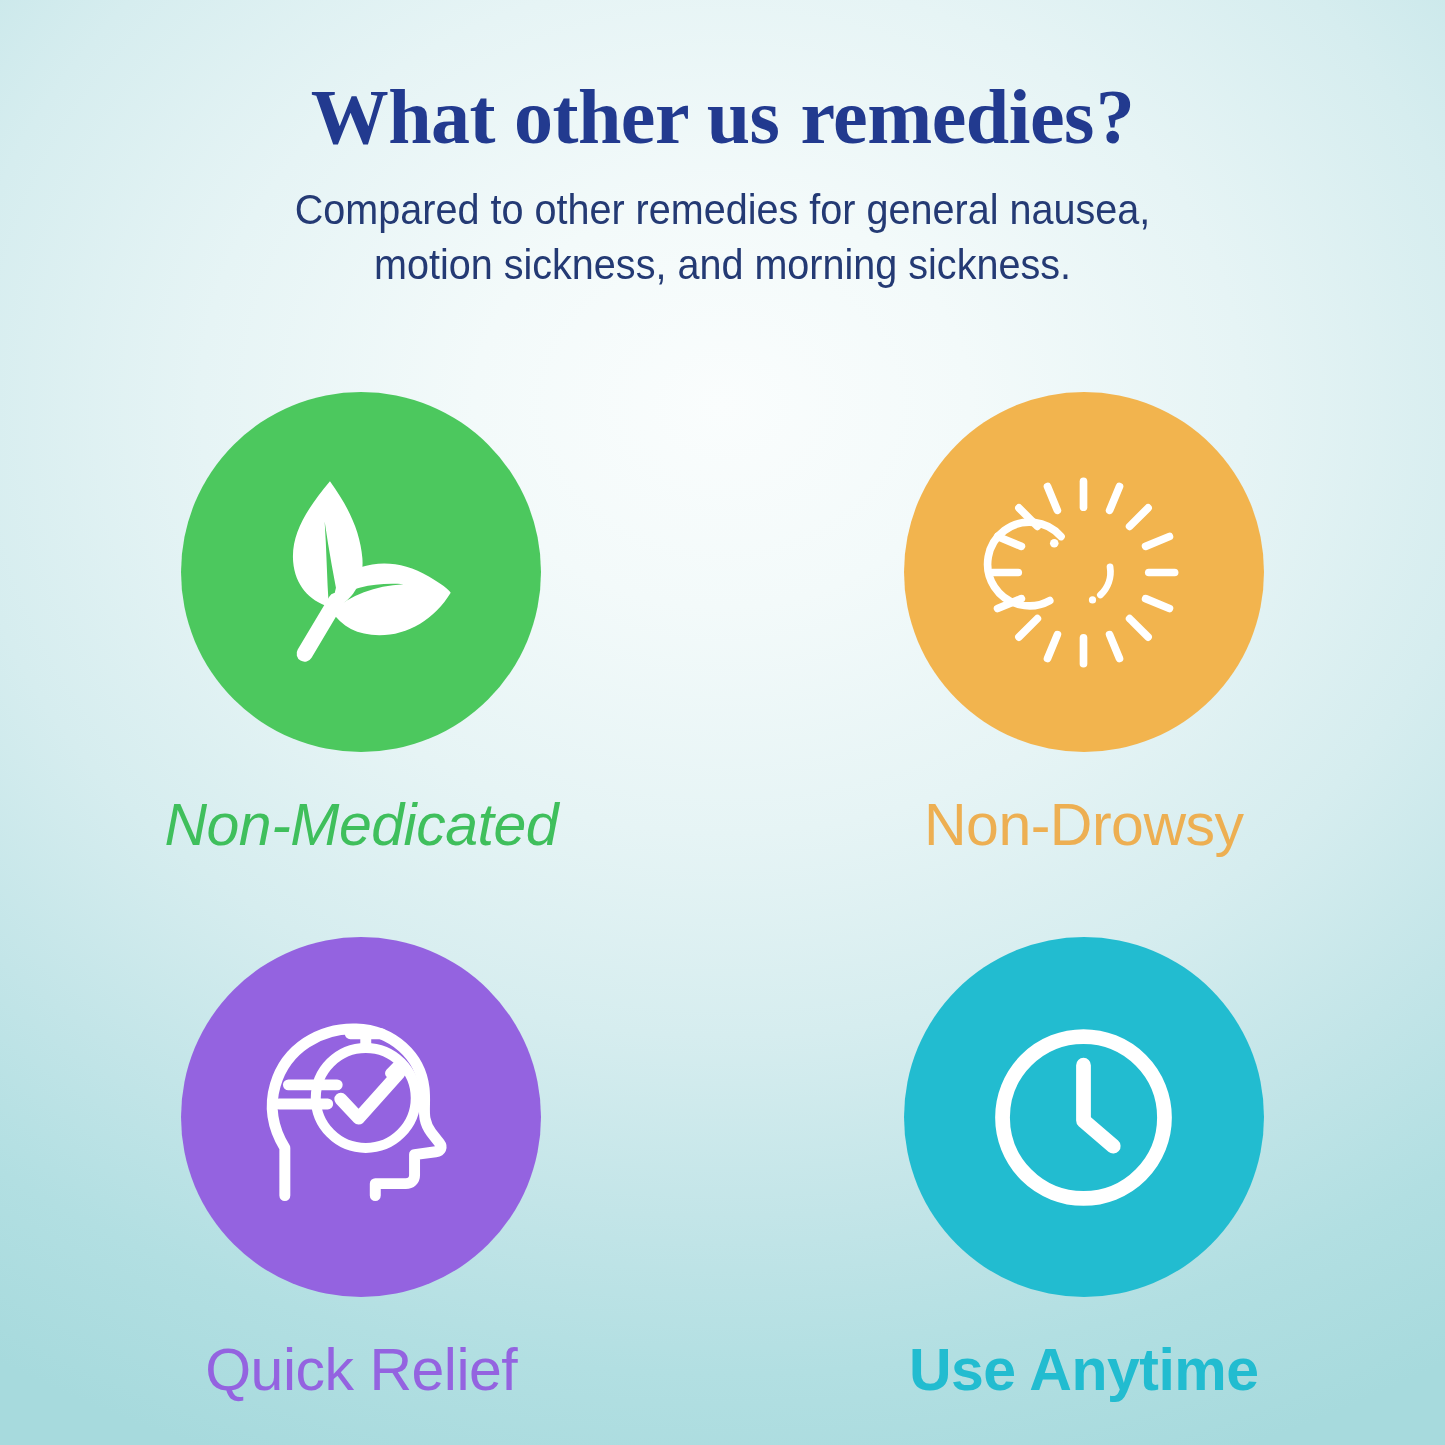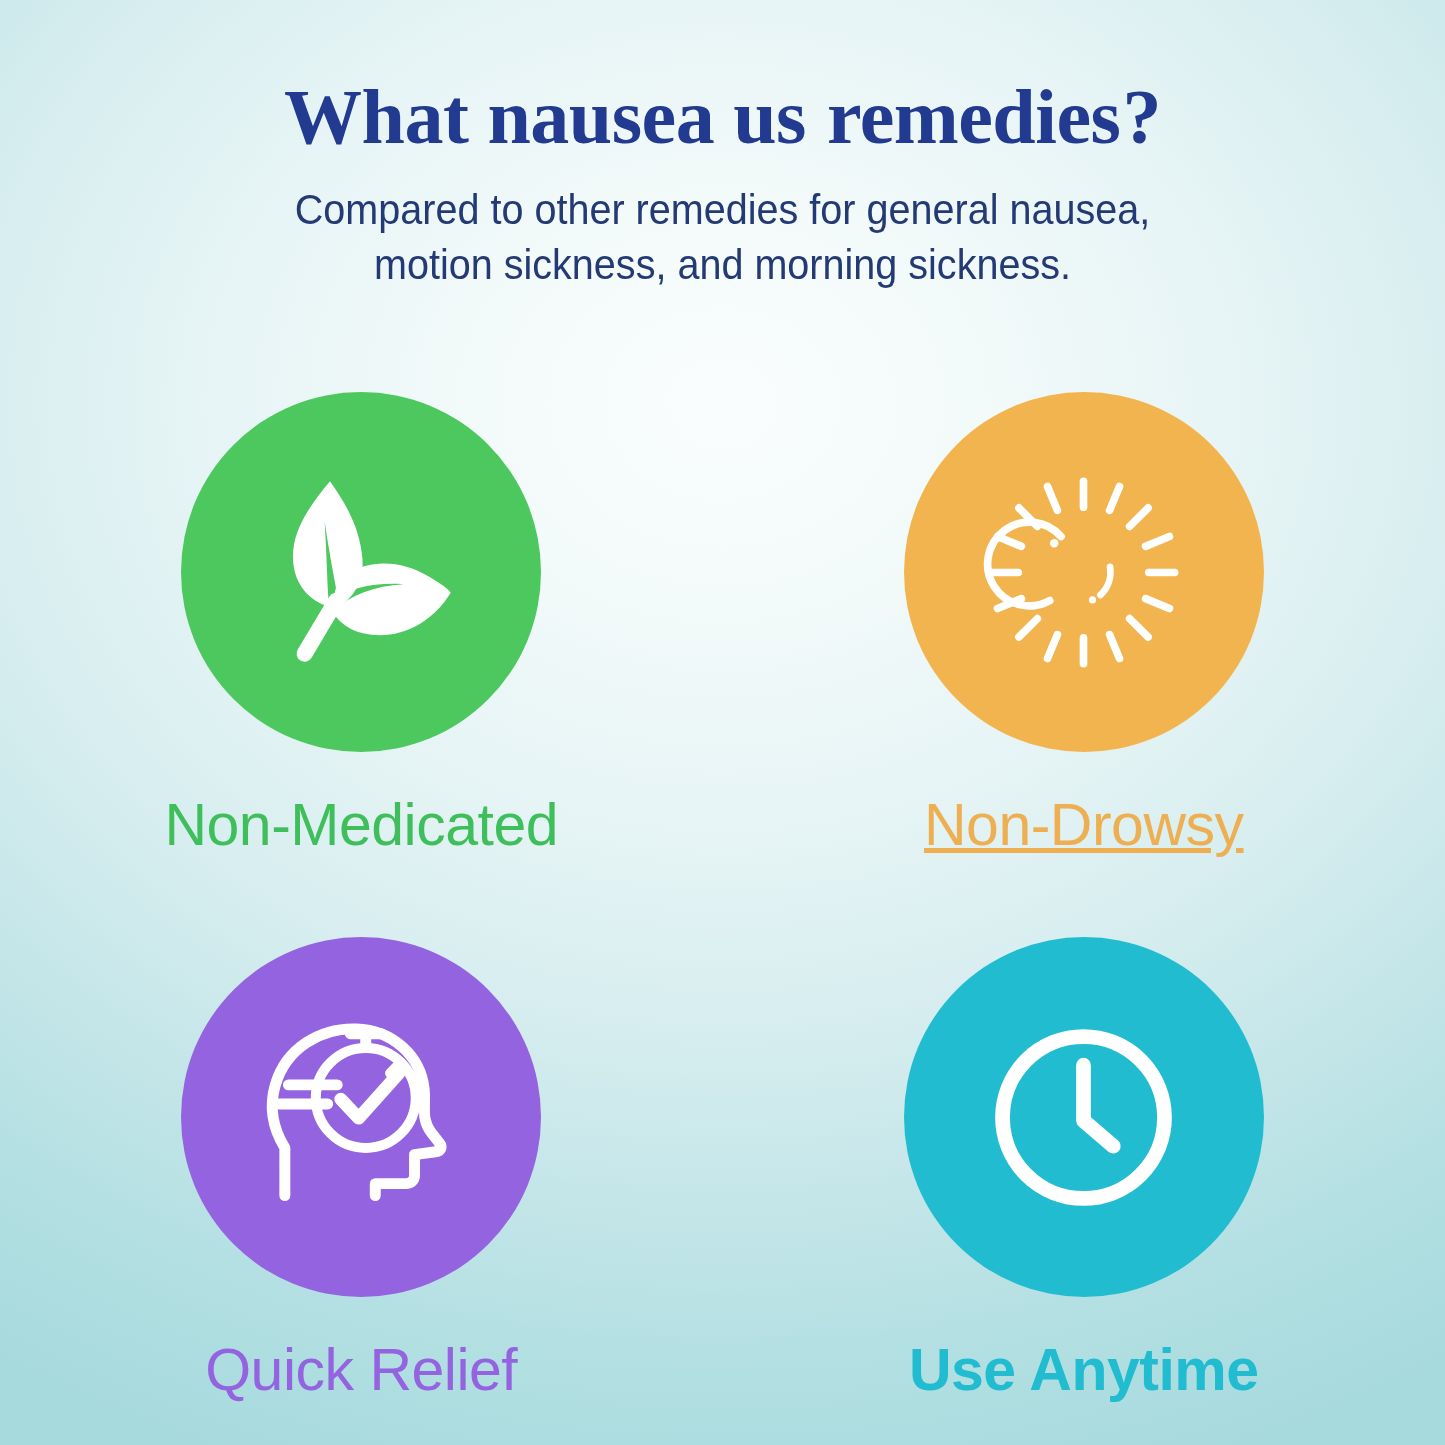--- a/index.html
+++ b/index.html
@@ -112,21 +112,21 @@
 
   .icon-svg { display: block; }
 </style>
 </head>
 <body>
 
 <div id="poster">
 
   <div class="header">
     <div class="title" style="color: rgb(34, 58, 143);">
-      <span class="plain">What nausea us </span><span class="emph"><span class="ul-bar" style="background: rgb(43, 184, 196);"></span><span>remedies</span></span><span class="plain">?</span>
+      <span class="plain">What other us </span><span class="emph"><span class="ul-bar" style="background: rgb(43, 184, 196);"></span><span>remedies</span></span><span class="plain">?</span>
     </div>
     <div class="subtitle" style="color: rgb(36, 58, 116);">
       <span class="sline">Compared to other remedies for general nausea,</span>
       <span class="sline">motion sickness, and morning sickness.</span>
     </div>
   </div>
 
   <div class="grid">
 
     <div class="cell row1">
@@ -145,21 +145,21 @@
                    C 52.0 44.5, 66.0 44.0, 79.5 52.0
                    C 85.0 55.2, 88.0 57.6, 89.0 59.0
                    C 82.0 70.5, 70.5 77.5, 58.0 77.5
                    C 48.5 77.5, 41.5 73.8, 37.2 67.0
                    C 45.5 60.0, 56.0 56.0, 68.5 55.3
                    C 56.5 54.5, 46.5 56.5, 38.0 61.5 Z" fill="#ffffff"></path>
 
           <path d="M39.2 62.5 L 25.5 85.5" stroke="#ffffff" stroke-width="7" stroke-linecap="round" fill="none"></path>
         </svg>
       </div>
-      <div class="feature-label" style="color:#3fbf5c;">Non-Medicated</div>
+      <div class="feature-label" style="color:#3fbf5c;font-style:italic;">Non-Medicated</div>
     </div>
 
     <div class="cell row1">
       <div class="circle" style="background:#f2b44e;">
         <svg class="icon-svg" width="225" height="225" viewBox="0 0 100 100">
           <g stroke="#ffffff" stroke-width="3.4" stroke-linecap="round" fill="none">
 
             <path d="M35.0 62.5
                      A 18.6 18.6 0 1 1 40.0 34.0"></path>
 
@@ -181,21 +181,21 @@
             <line x1="61.6" y1="77.6" x2="66.0" y2="88.2"></line>
             <line x1="66.0" y1="11.8" x2="61.6" y2="22.4"></line>
             <line x1="38.4" y1="77.6" x2="34.0" y2="88.2"></line>
             <line x1="11.8" y1="34.0" x2="22.4" y2="38.4"></line>
             <line x1="77.6" y1="61.6" x2="88.2" y2="66.0"></line>
             <line x1="11.8" y1="66.0" x2="22.4" y2="61.6"></line>
             <line x1="77.6" y1="38.4" x2="88.2" y2="34.0"></line>
           </g>
         </svg>
       </div>
-      <div class="feature-label" style="color:#edaf52;text-decoration:underline;">Non-Drowsy</div>
+      <div class="feature-label" style="color:#edaf52;">Non-Drowsy</div>
     </div>
 
     <div class="cell row2">
       <div class="circle" style="background:#9463e0;">
         <svg class="icon-svg" width="238" height="238" viewBox="0 0 100 100">
           <g stroke="#ffffff" stroke-width="4.6" fill="none" stroke-linecap="round" stroke-linejoin="round">
 
             <path d="M18.0 83.0
                      L 18.0 63.0
                      C 12.5 54.0, 11.5 45.0, 14.0 36.5

